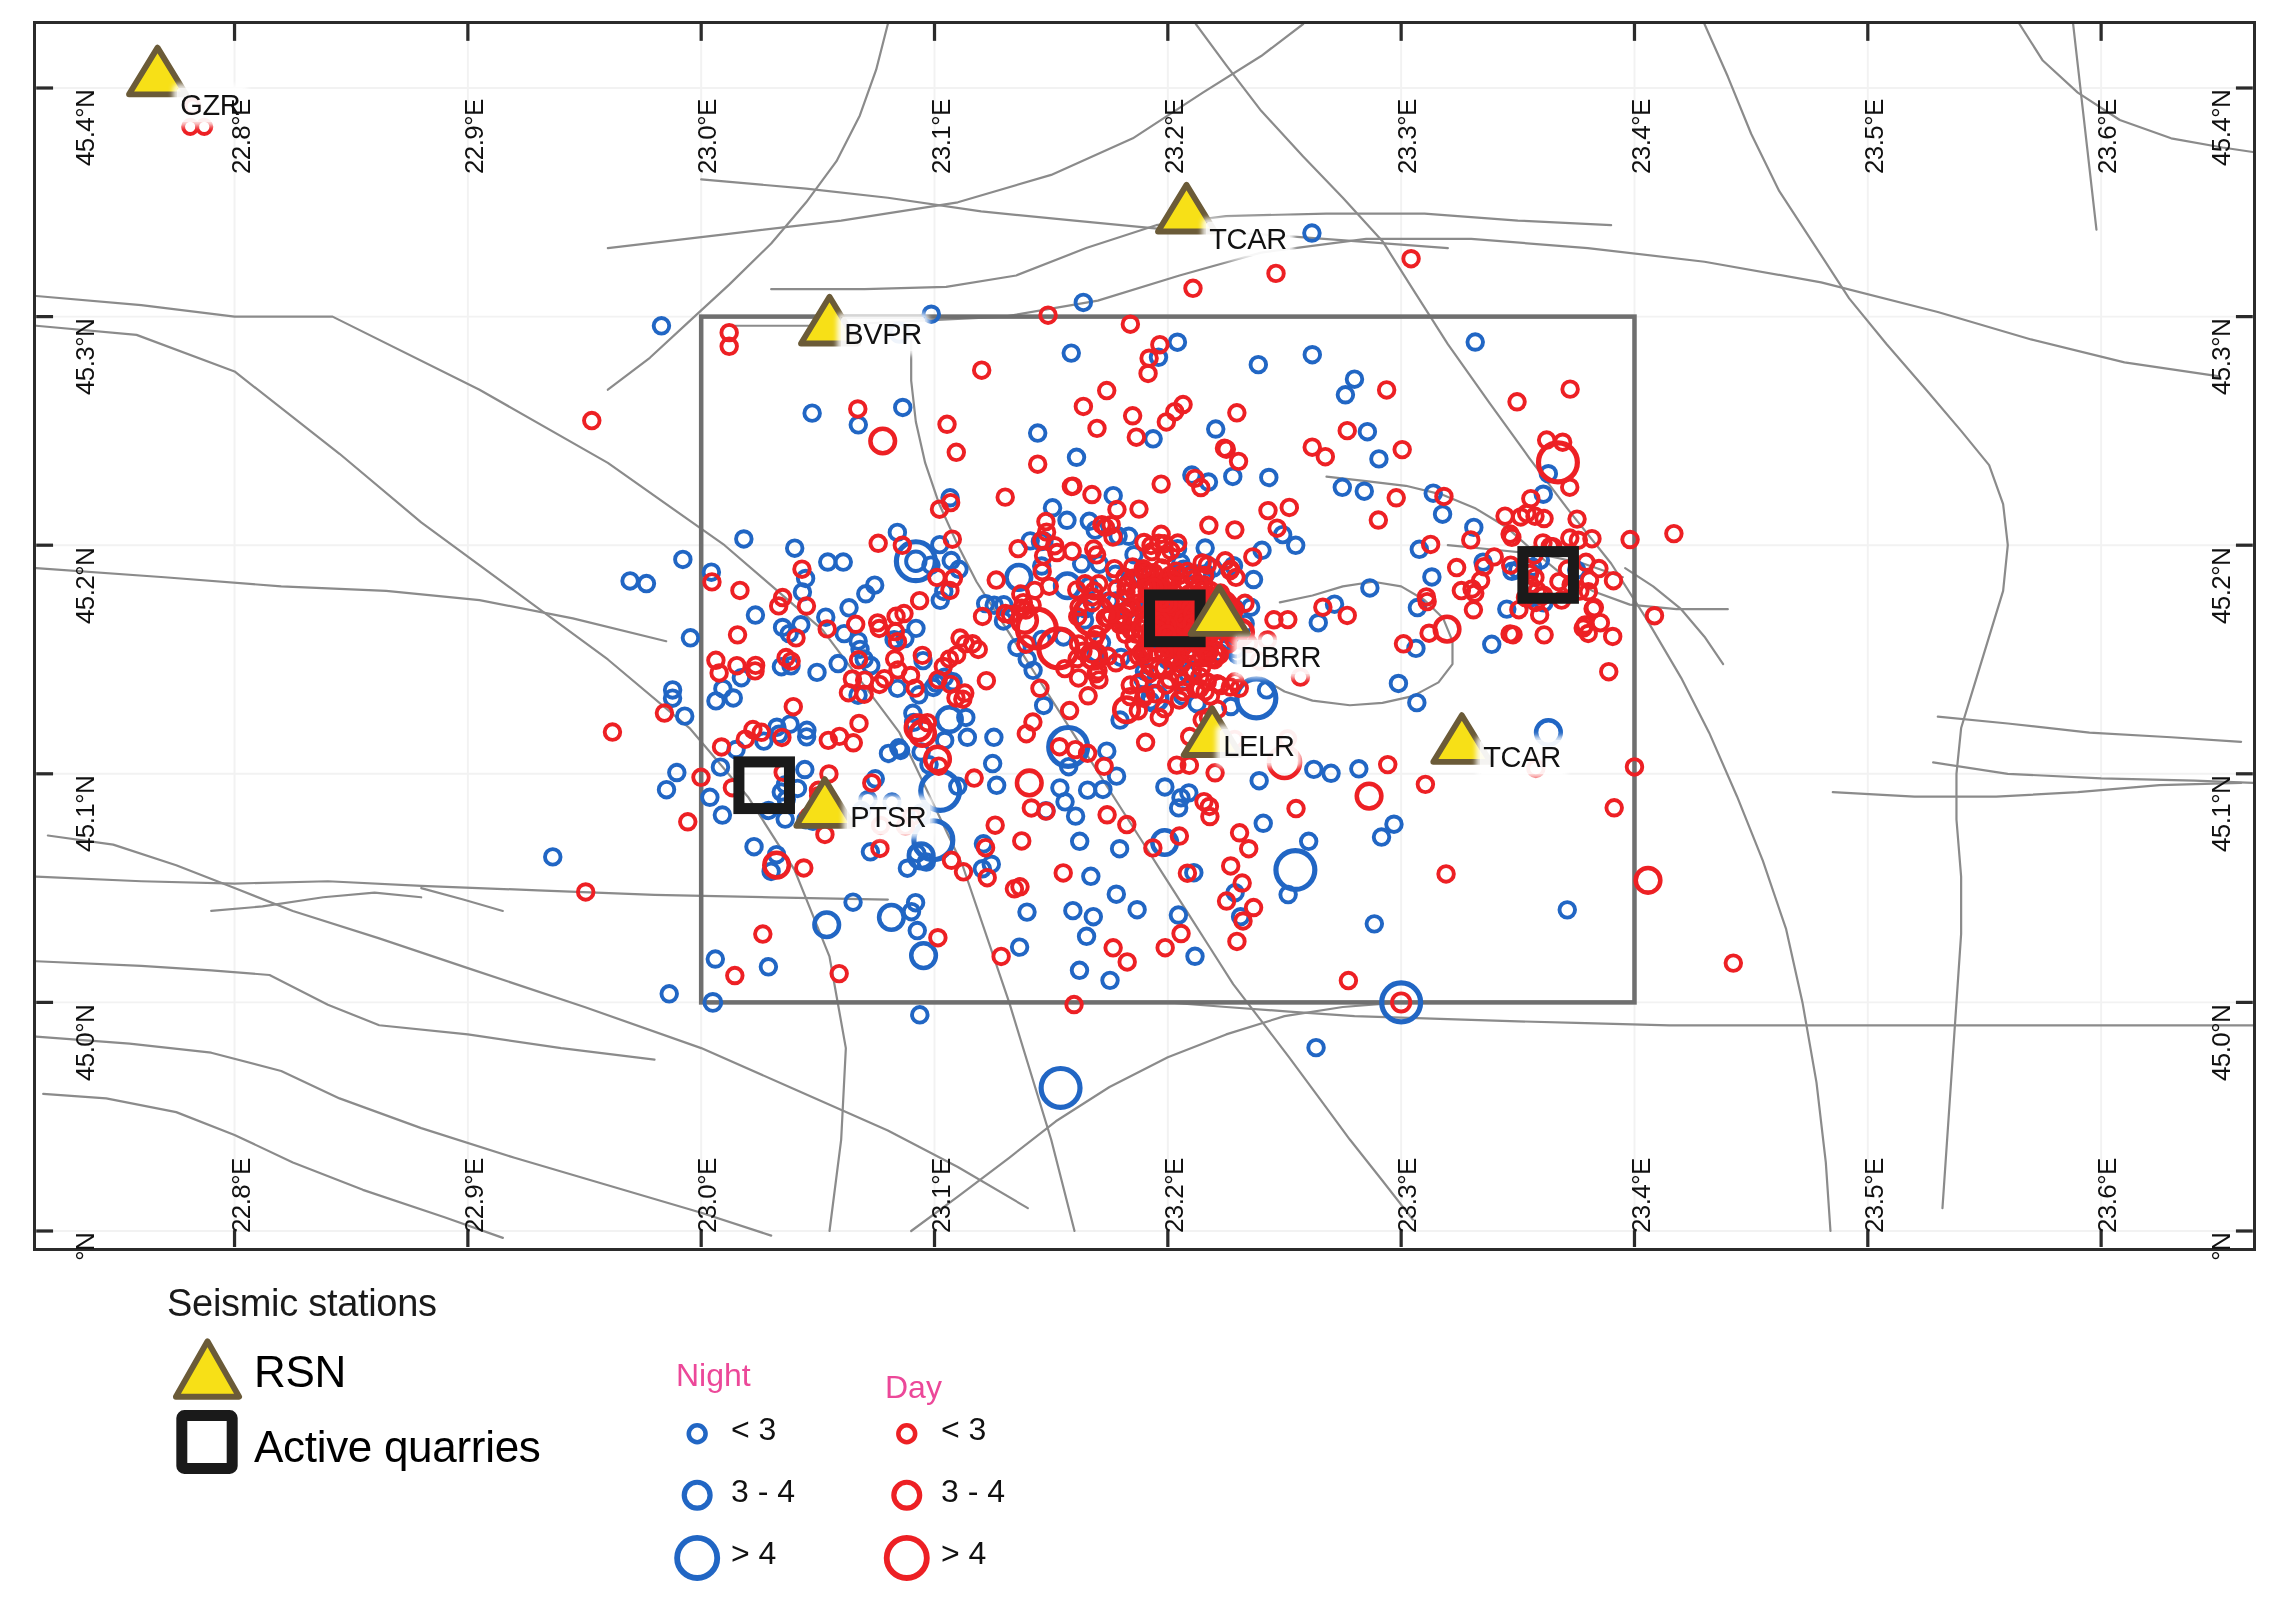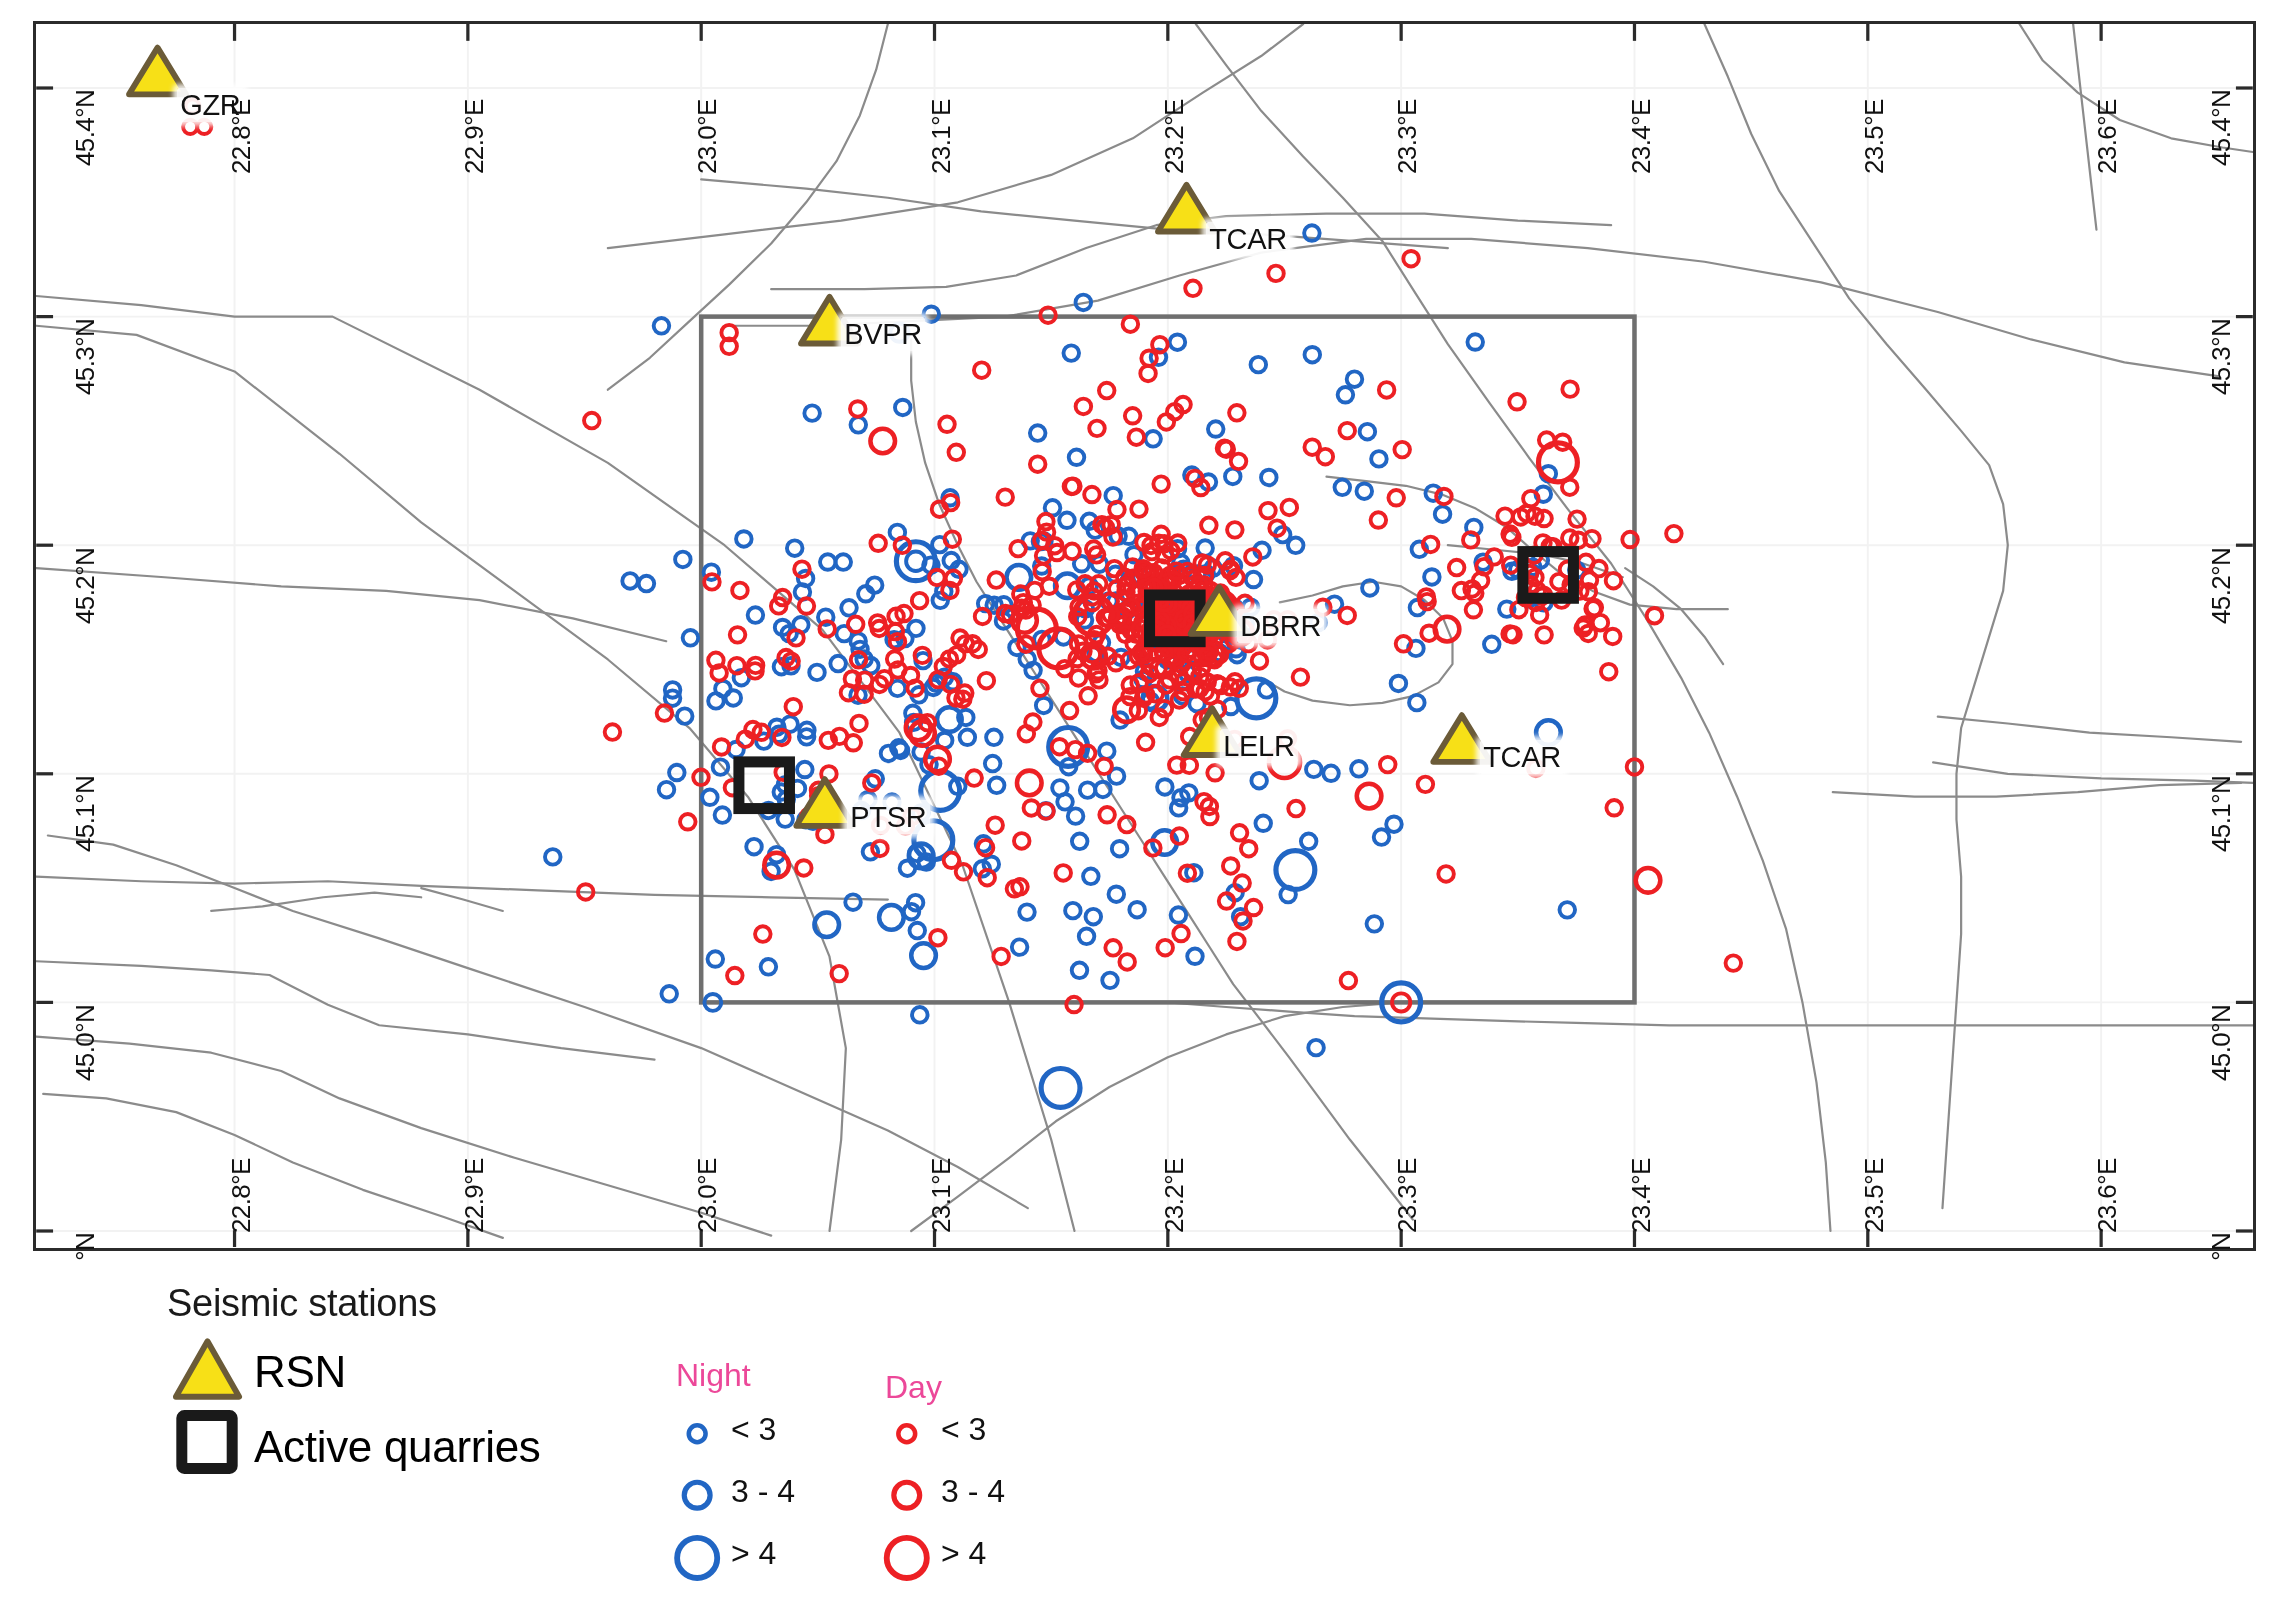--- a/index.html
+++ b/index.html
@@ -1080,21 +1080,21 @@
           <line x1="0" y1="98.75887850466891" x2="26" y2="98.75887850466891" stroke="#2b2b2b" stroke-width="5"></line>
           <line x1="3420" y1="98.75887850466891" x2="3394" y2="98.75887850466891" stroke="#2b2b2b" stroke-width="5"></line>
         </g>
     </svg>
   </div>
 
   <div id="labels-layer">
       <div class="stn-label" style="left: 177px; top: 71px;">GZR</div>
       <div class="stn-label" style="left: 1206px; top: 205px;">TCAR</div>
       <div class="stn-label" style="left: 841px; top: 300px; text-align: right;">BVPR</div>
-      <div class="stn-label" style="left: 1237px; top: 592px;">DBRR</div>
+      <div class="stn-label" style="left: 1237px; top: 623px;">DBRR</div>
       <div class="stn-label" style="left: 1220px; top: 712px;">LELR</div>
       <div class="stn-label" style="left: 1480px; top: 723px;">TCAR</div>
       <div class="stn-label" style="left: 847px; top: 783px;">PTSR</div>
       <div class="tick-label" style="left: 226px; top: 174px;">22.8°E</div>
       <div class="tick-label" style="left: 459px; top: 174px;">22.9°E</div>
       <div class="tick-label" style="left: 692px; top: 174px;">23.0°E</div>
       <div class="tick-label" style="left: 926px; top: 174px;">23.1°E</div>
       <div class="tick-label" style="left: 1159px; top: 174px;">23.2°E</div>
       <div class="tick-label" style="left: 1392px; top: 174px;">23.3°E</div>
       <div class="tick-label" style="left: 1626px; top: 174px;">23.4°E</div>

